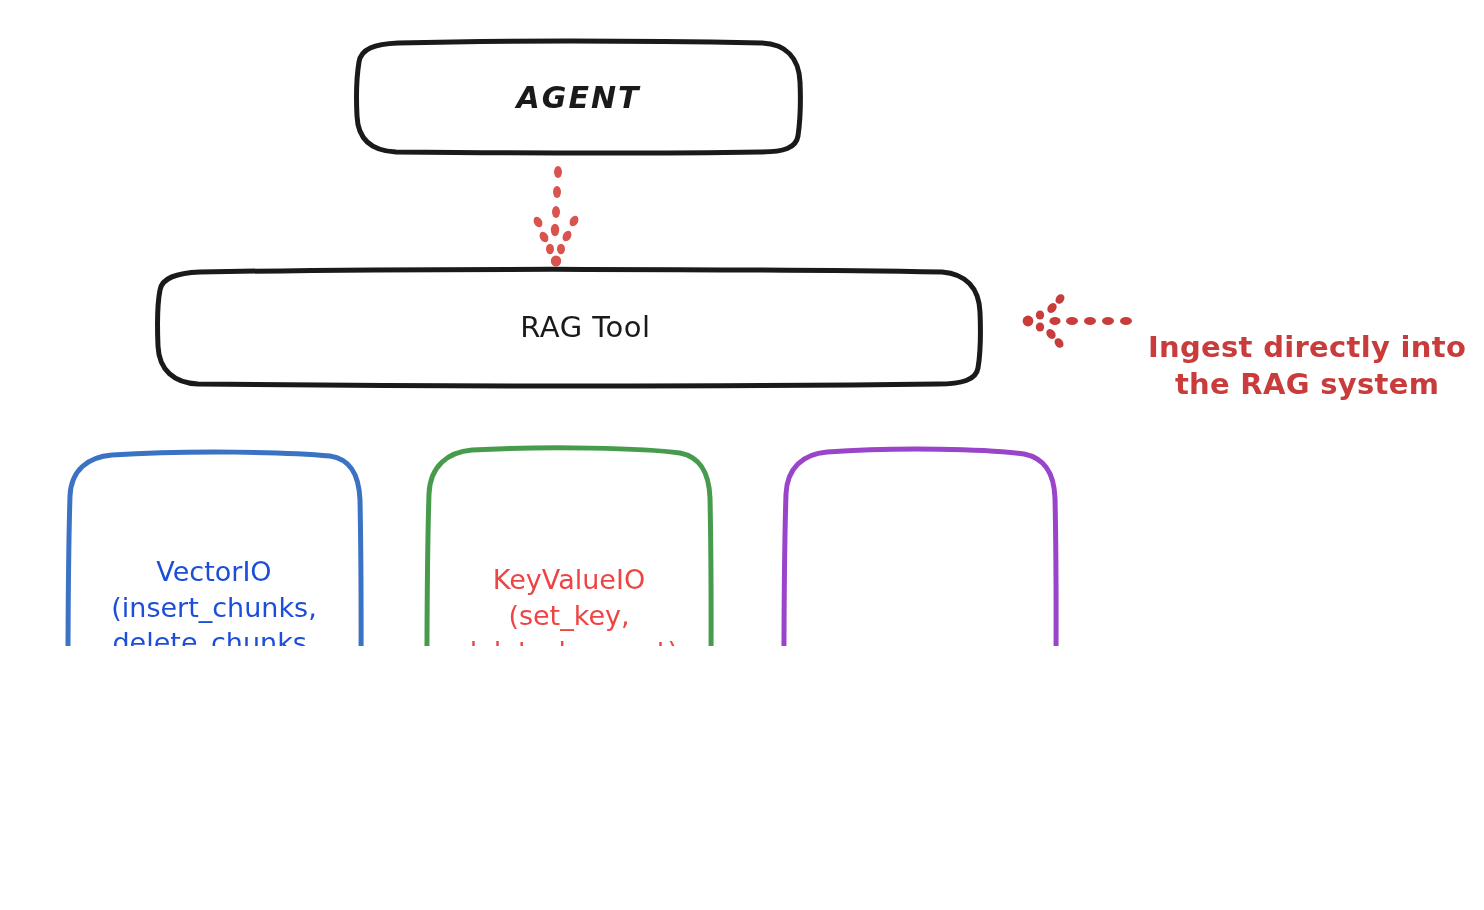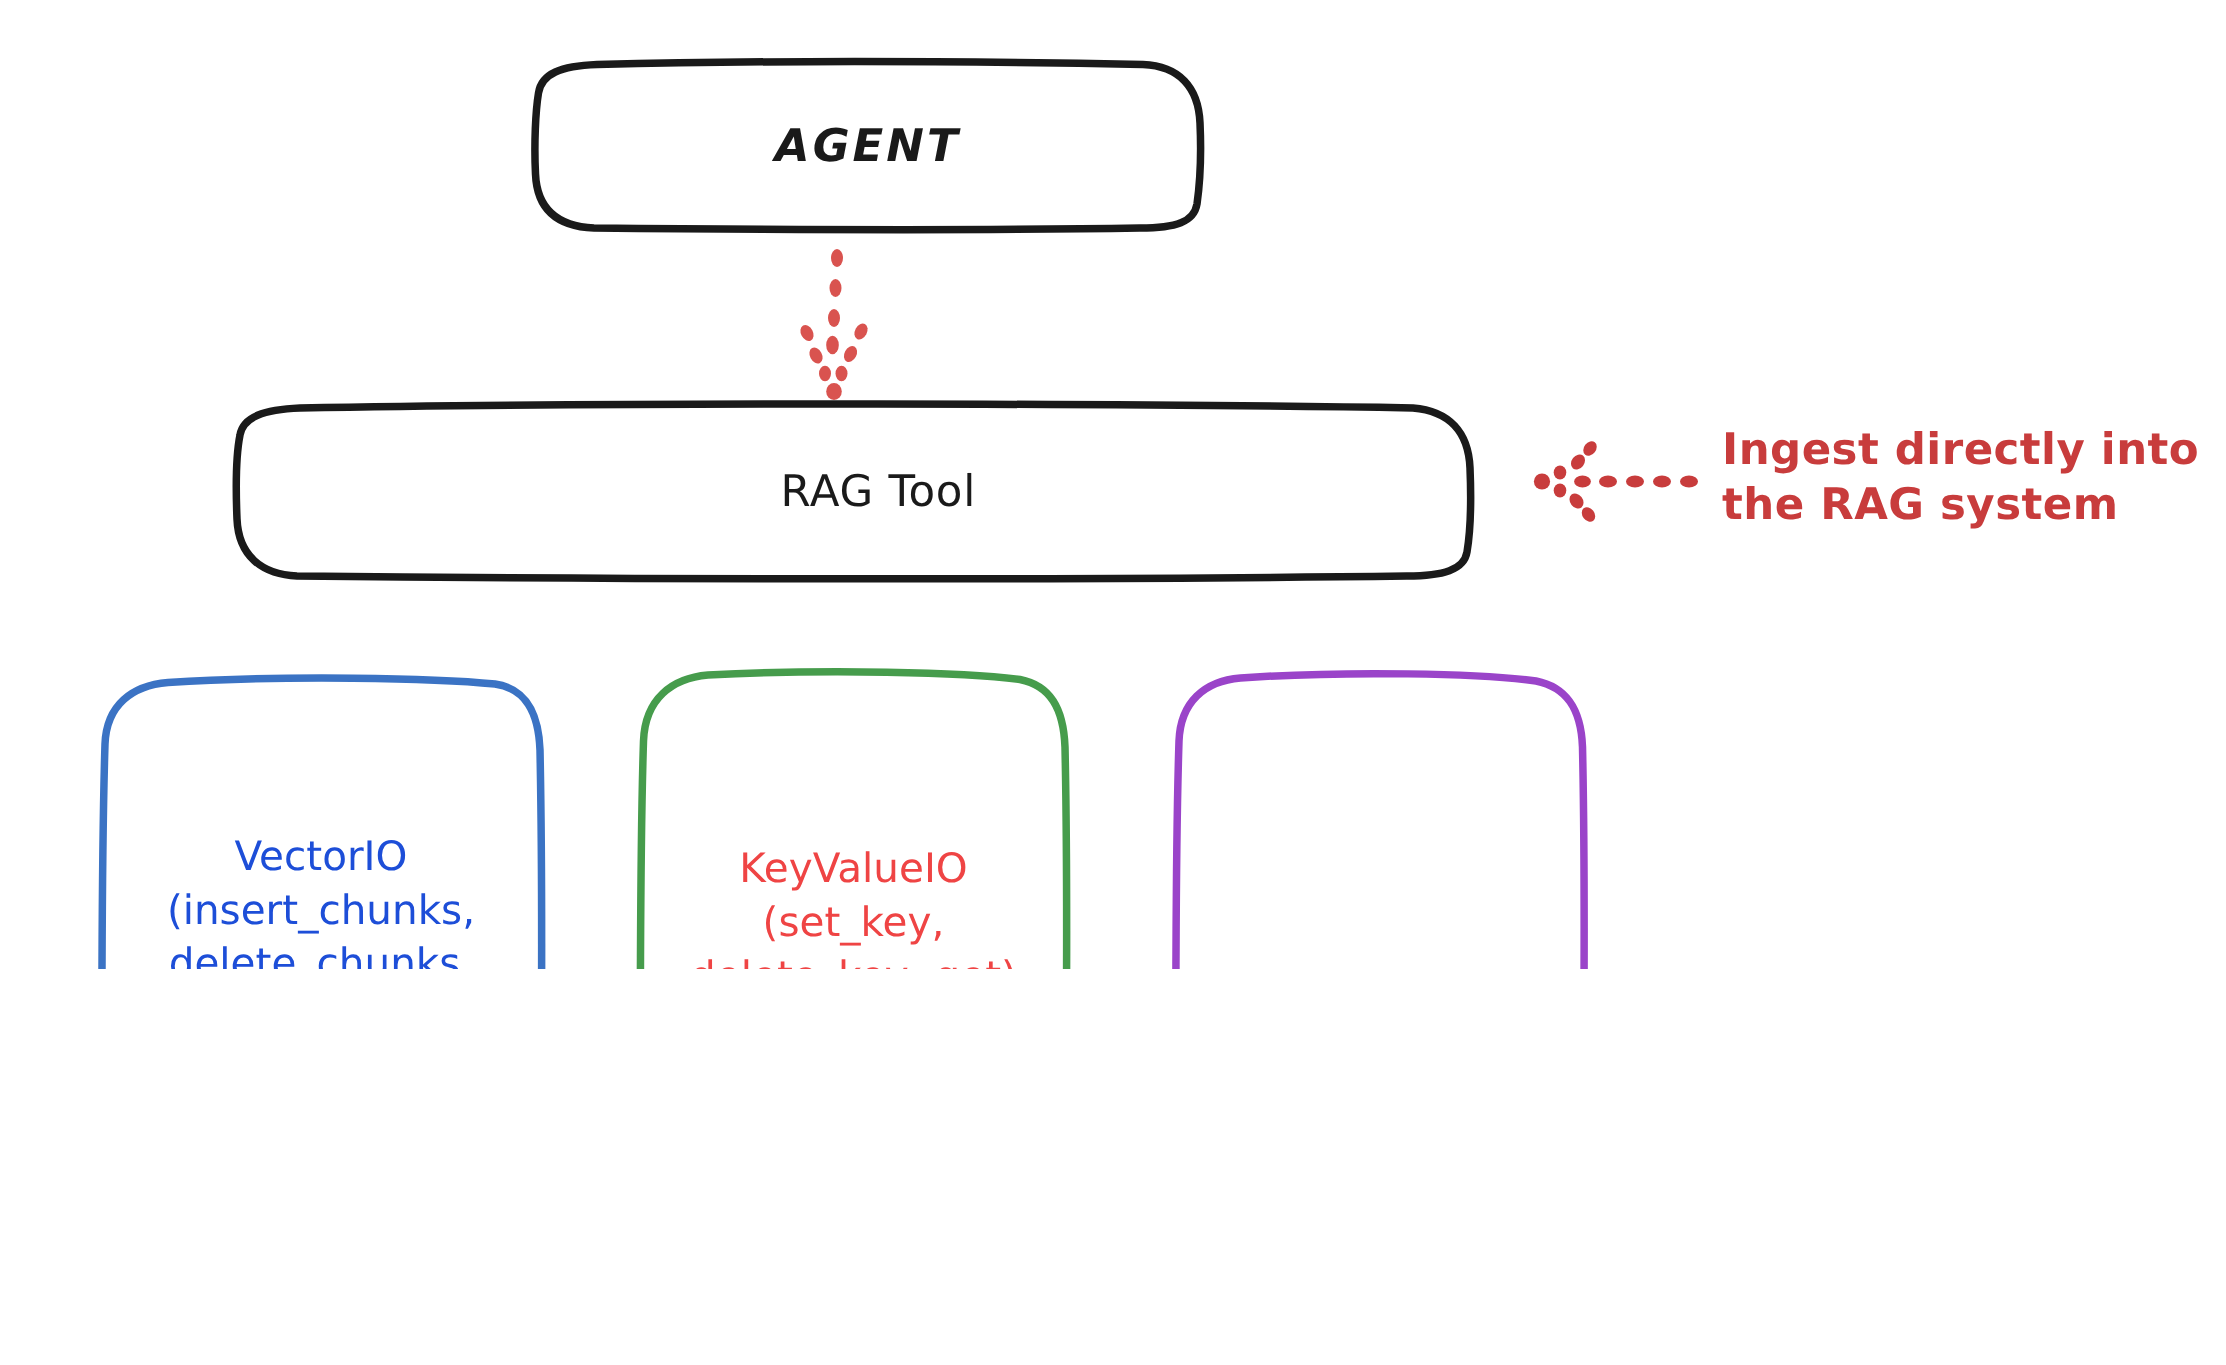--- a/index.html
+++ b/index.html
@@ -56,23 +56,24 @@
   .store-label.blue   { color: #1d4ed8; }
   .store-label.green  { color: #ef4444; }
   .store-label.purple { color: #9A44C9; }
   .annotation-label {
     position: absolute;
     font-size: 29px;
     font-weight: 600;
     line-height: 1.28;
     color: #C83C3C;
     white-space: pre-line;
-    text-align: left;
+    text-align: center;
     font-family: "DejaVu Sans", sans-serif;
     letter-spacing: 0.3px;
+    margin-top: 48px;
   }
 </style>
 </head>
 <body>
 
 <div id="canvas">
 
   <svg id="diagram-svg" viewBox="0 0 1484 910">
 
     <g>

